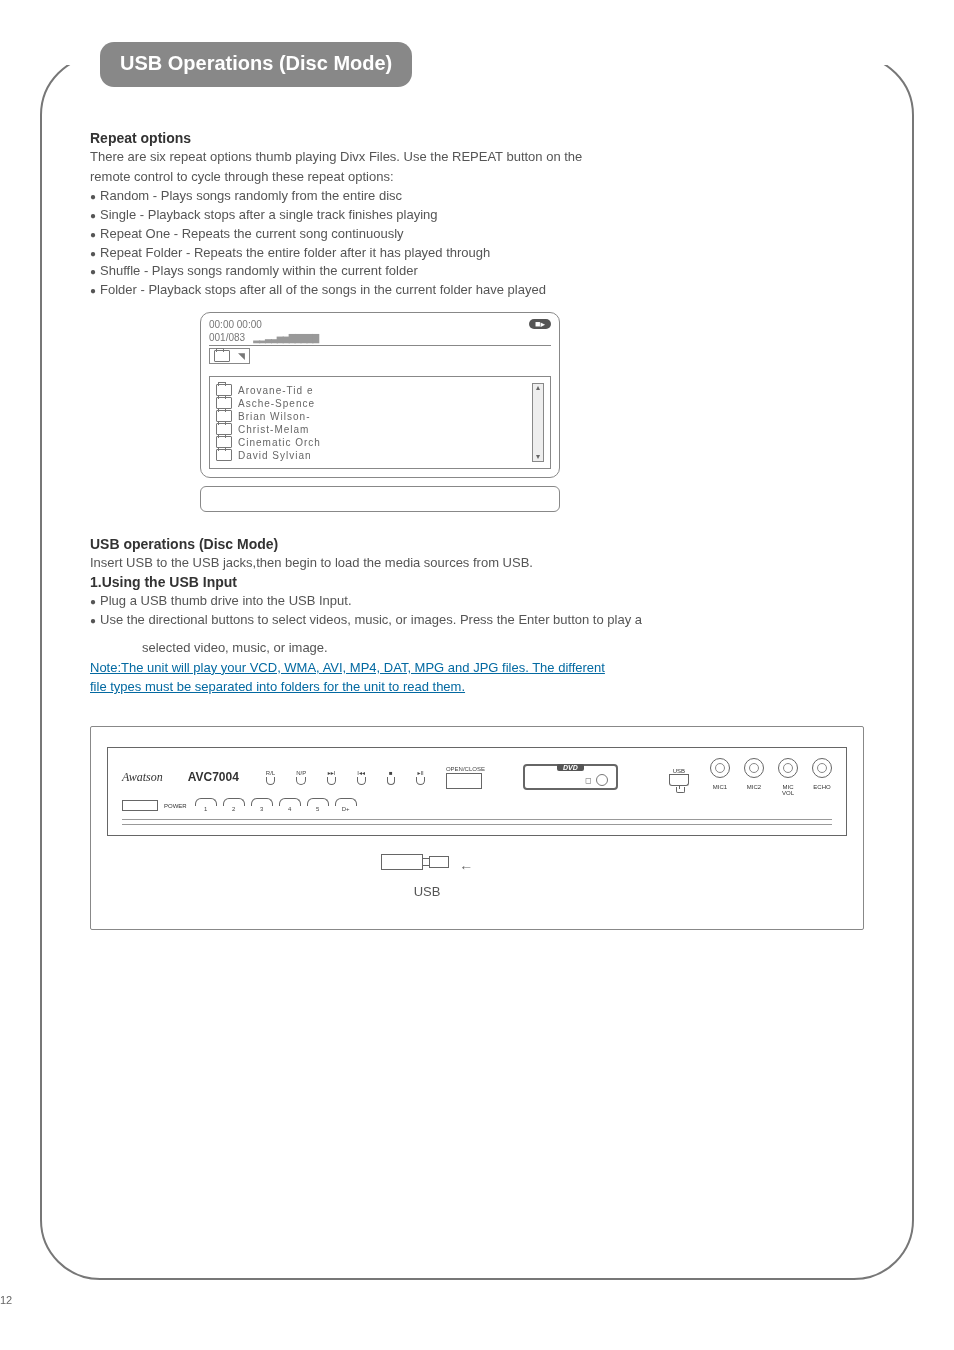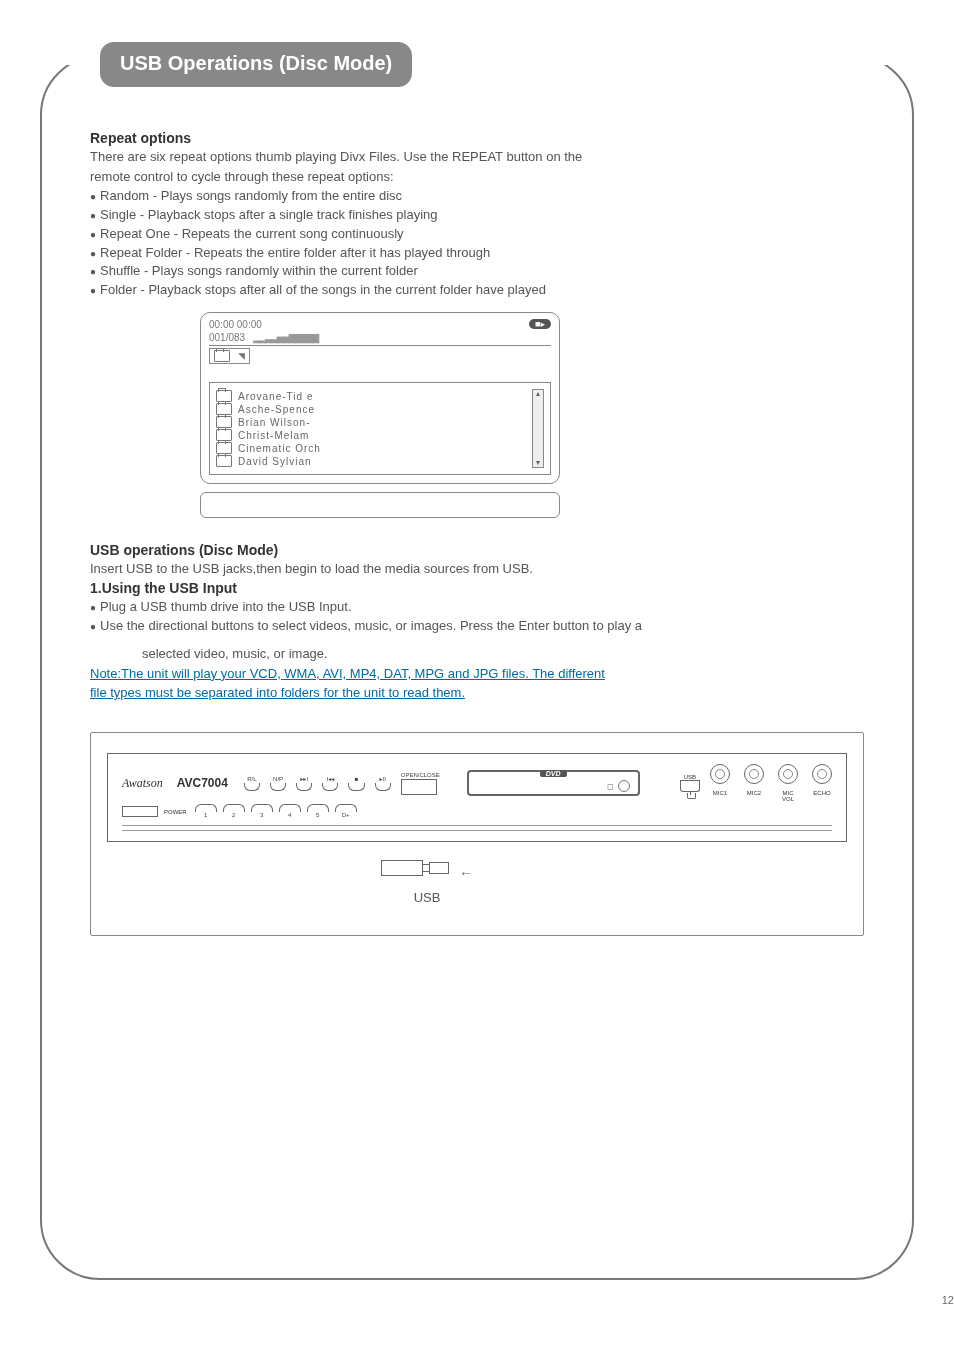--- a/index.html
+++ b/index.html
@@ -17,33 +17,33 @@
   .note{font-size:13px;text-decoration:underline;color:#0369a1;line-height:1.35;}
   
   .screen{margin:12px 0 24px 110px;width:360px;}
   .screen-outer{border:1px solid #888;border-radius:10px;padding:4px 8px 8px 8px;}
   .screen-top{display:flex;align-items:center;font-size:10px;color:#777;height:14px;}
   .screen-top .counter{margin-right:auto;}
   .screen-top .badge{background:#555;color:#fff;border-radius:6px;padding:0 6px;font-size:9px;}
   .bars{letter-spacing:-1px;margin-left:8px;color:#999;font-size:9px;}
   .screen-sub{border-top:1px solid #888;margin-top:2px;padding-top:2px;}
   .screen-path{border:1px solid #888;padding:1px 4px;font-size:9px;color:#777;display:inline-flex;align-items:center;gap:2px;}
-  .file-list{border:1px solid #888;margin-top:16px;padding:6px;display:flex;}
+  .file-list{border:1px solid #888;margin-top:10px;padding:6px;display:flex;}
   .file-col{flex:0 0 180px;}
   .file-item{display:flex;align-items:center;font-size:10px;color:#666;letter-spacing:1px;margin:1px 0;}
   .folder-icon{display:inline-block;width:14px;height:10px;border:1px solid #777;border-radius:1px;margin-right:6px;position:relative;}
   .folder-icon::before{content:"";position:absolute;left:1px;top:-3px;width:6px;height:3px;border:1px solid #777;border-bottom:none;}
   .scrollbar{width:10px;border:1px solid #888;margin-left:auto;display:flex;flex-direction:column;}
   .sb-arrow{font-size:8px;text-align:center;line-height:8px;color:#666;background:#eee;}
   .sb-track{flex:1;background:#eee;}
   .screen-bottom{border:1px solid #888;border-radius:6px;height:24px;margin-top:8px;}
   
   .device-wrap{border:1px solid #888;margin-top:30px;padding:20px 16px 30px 16px;border-radius:2px;}
   .device{border:1px solid #666;padding:10px 14px 10px 14px;position:relative;}
-  .device-row{display:flex;align-items:center;gap:10px;}
+  .device-row{display:flex;align-items:center;gap:21px;}
   .brand{font-family:cursive;font-size:12px;font-style:italic;margin-right:4px;}
   .model{font-size:12px;font-weight:bold;margin-right:6px;}
   .btn{width:22px;text-align:center;}
   .btn-top{font-size:6px;line-height:6px;height:7px;color:#444;}
   .btn-shape{height:7px;border:1px solid #666;}
   .btn-shape.curve{border-radius:0 0 6px 6px;border-top:none;}
   .btn-shape.curveup{border-radius:6px 6px 0 0;border-bottom:none;}
   .btn-row2{display:flex;gap:6px;margin-top:2px;align-items:center;}
   .power{width:34px;height:9px;border:1px solid #666;}
   .power-lbl{font-size:6px;margin-right:2px;}
@@ -62,21 +62,21 @@
   .knob-item{text-align:center;}
   .knob-lbl{font-size:6px;margin-top:2px;}
   .device-line{border-top:1px solid #999;border-bottom:1px solid #999;height:4px;margin-top:6px;}
   .usb-plug{margin:18px auto 0 auto;width:220px;text-align:center;position:relative;left:-50px;}
   .plug-body{display:inline-flex;align-items:center;}
   .plug-tip{width:18px;height:10px;border:1px solid #666;background:#fff;}
   .plug-neck{width:6px;height:6px;border:1px solid #666;border-left:none;border-right:none;}
   .plug-main{width:40px;height:14px;border:1px solid #666;}
   .plug-arrow{font-size:14px;margin-left:6px;color:#666;}
   .usb-text{font-size:13px;margin-top:10px;color:#555;}
-  .pagenum{position:absolute;left:0;right:0;bottom:44px;text-align:right;font-size:11px;color:#666;}
+  .pagenum{position:absolute;left:0;right:0;bottom:44px;text-align:left;font-size:11px;color:#666;}
 </style>
 </head>
 <body>
 
 <div class="page">
   <div class="tab">USB Operations (Disc Mode)</div>
   <div class="outer-frame"></div>
 
   <div class="content">
 

